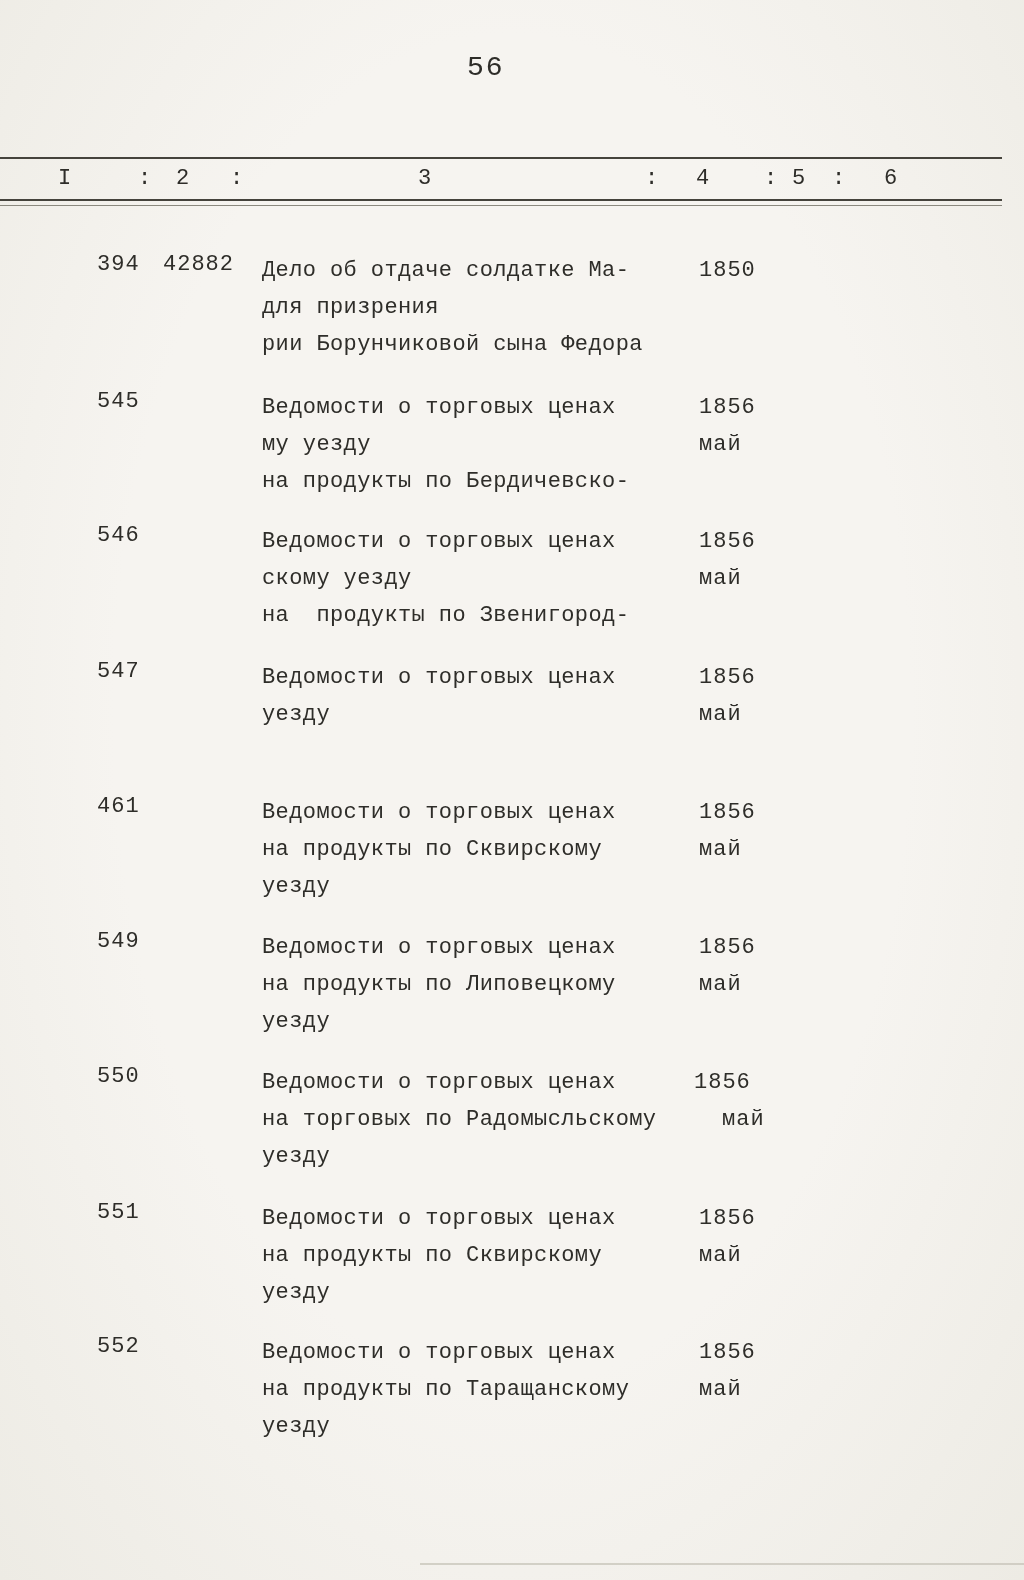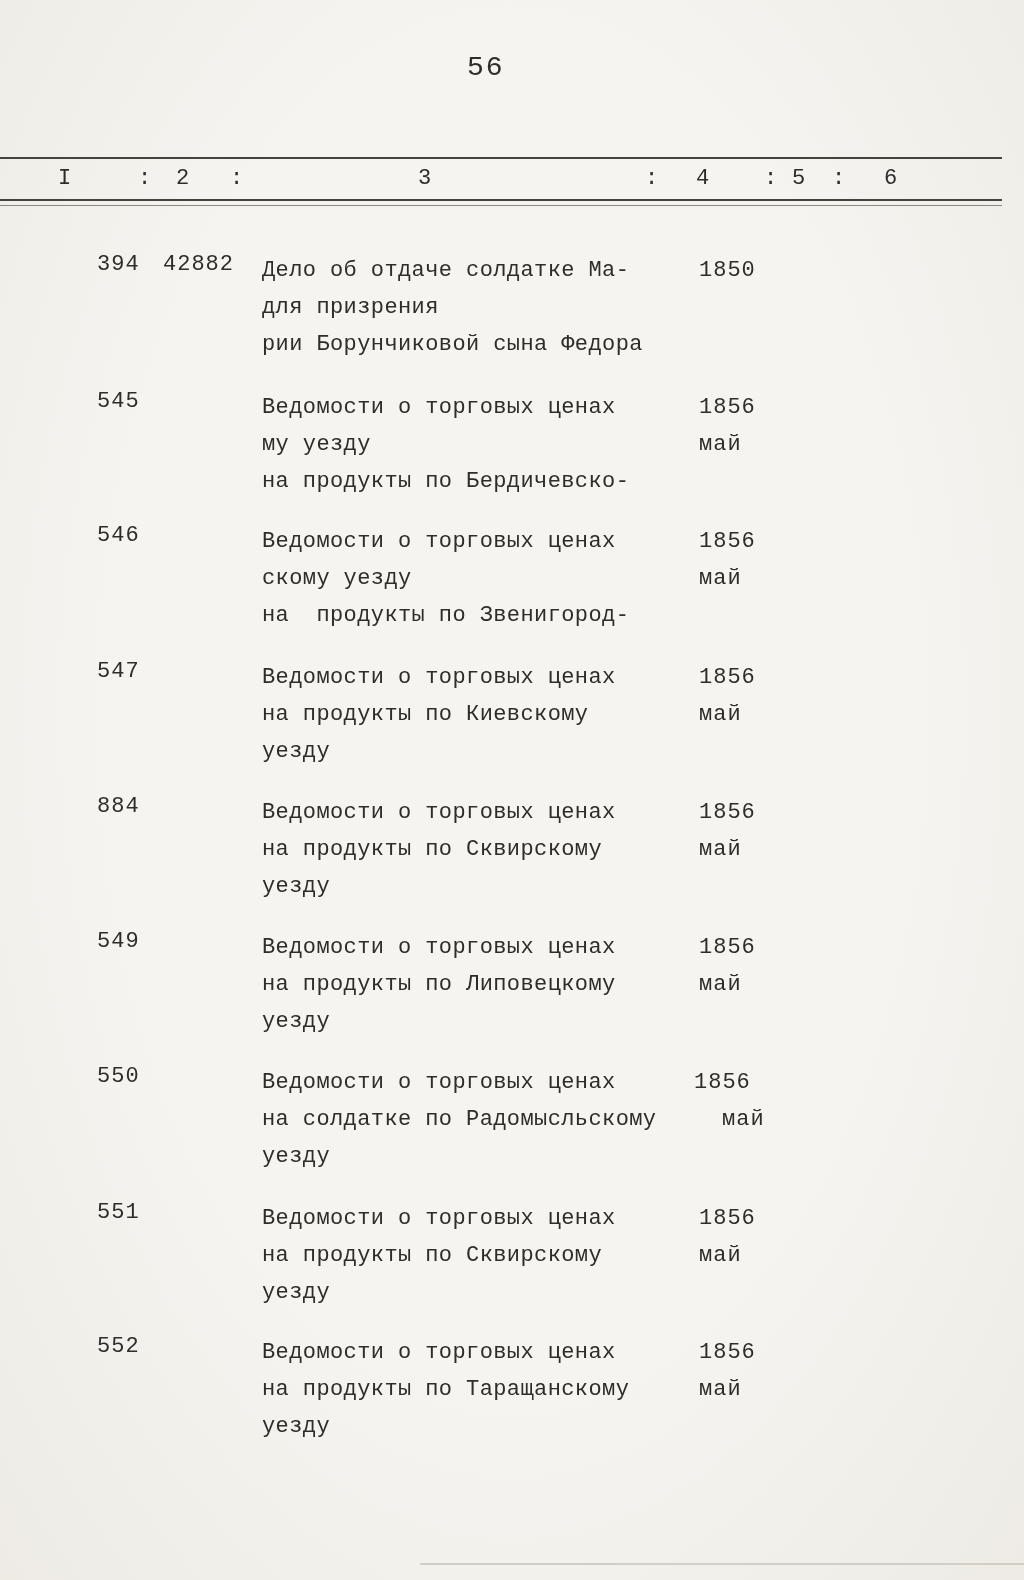--- a/index.html
+++ b/index.html
@@ -95,31 +95,30 @@
     <div class="c-date">
       <div>1856</div>
       <div>май</div>
     </div>
   </div>
 
   <div class="row" style="top:659px">
     <span class="c-num">547</span>
     <div class="c-desc">
       <div>Ведомости о торговых ценах</div>
-      <div>на продукты по Киевскому</div>
       <div>уезду</div>
     </div>
     <div class="c-date">
       <div>1856</div>
       <div>май</div>
     </div>
   </div>
 
   <div class="row" style="top:794px">
-    <span class="c-num">884</span>
+    <span class="c-num">461</span>
     <div class="c-desc">
       <div>Ведомости о торговых ценах</div>
       <div>на продукты по Сквирскому</div>
       <div>уезду</div>
     </div>
     <div class="c-date">
       <div>1856</div>
       <div>май</div>
     </div>
   </div>
@@ -134,21 +133,21 @@
     <div class="c-date">
       <div>1856</div>
       <div>май</div>
     </div>
   </div>
 
   <div class="row row-550" style="top:1064px">
     <span class="c-num">550</span>
     <div class="c-desc">
       <div>Ведомости о торговых ценах</div>
-      <div>на солдатке по Радомысльскому</div>
+      <div>на торговых по Радомысльскому</div>
       <div>уезду</div>
     </div>
     <div class="c-date">
       <div>1856</div>
       <div class="may-indent">май</div>
     </div>
   </div>
 
   <div class="row" style="top:1200px">
     <span class="c-num">551</span>

